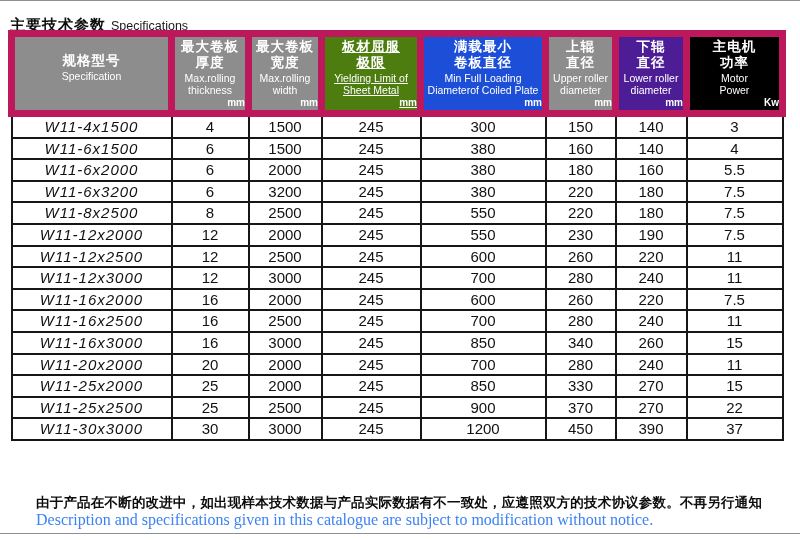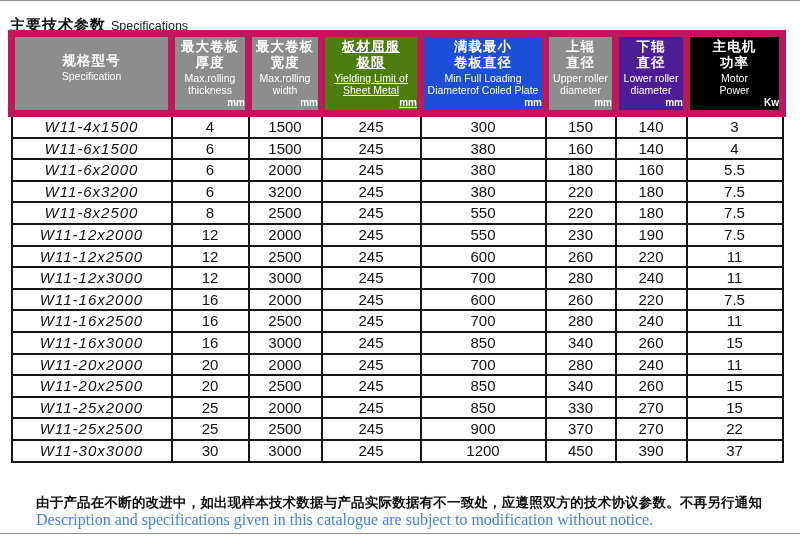--- a/index.html
+++ b/index.html
@@ -227,30 +227,20 @@
           <td class="model">W11-20x2000</td>
           <td>20</td>
           <td>2000</td>
           <td>245</td>
           <td>700</td>
           <td>280</td>
           <td>240</td>
           <td>11</td>
         </tr>
         <tr>
-          <td class="model">W11-20x2500</td>
-          <td>20</td>
-          <td>2500</td>
-          <td>245</td>
-          <td>850</td>
-          <td>340</td>
-          <td>260</td>
-          <td>15</td>
-        </tr>
-        <tr>
           <td class="model">W11-25x2000</td>
           <td>25</td>
           <td>2000</td>
           <td>245</td>
           <td>850</td>
           <td>330</td>
           <td>270</td>
           <td>15</td>
         </tr>
         <tr>

